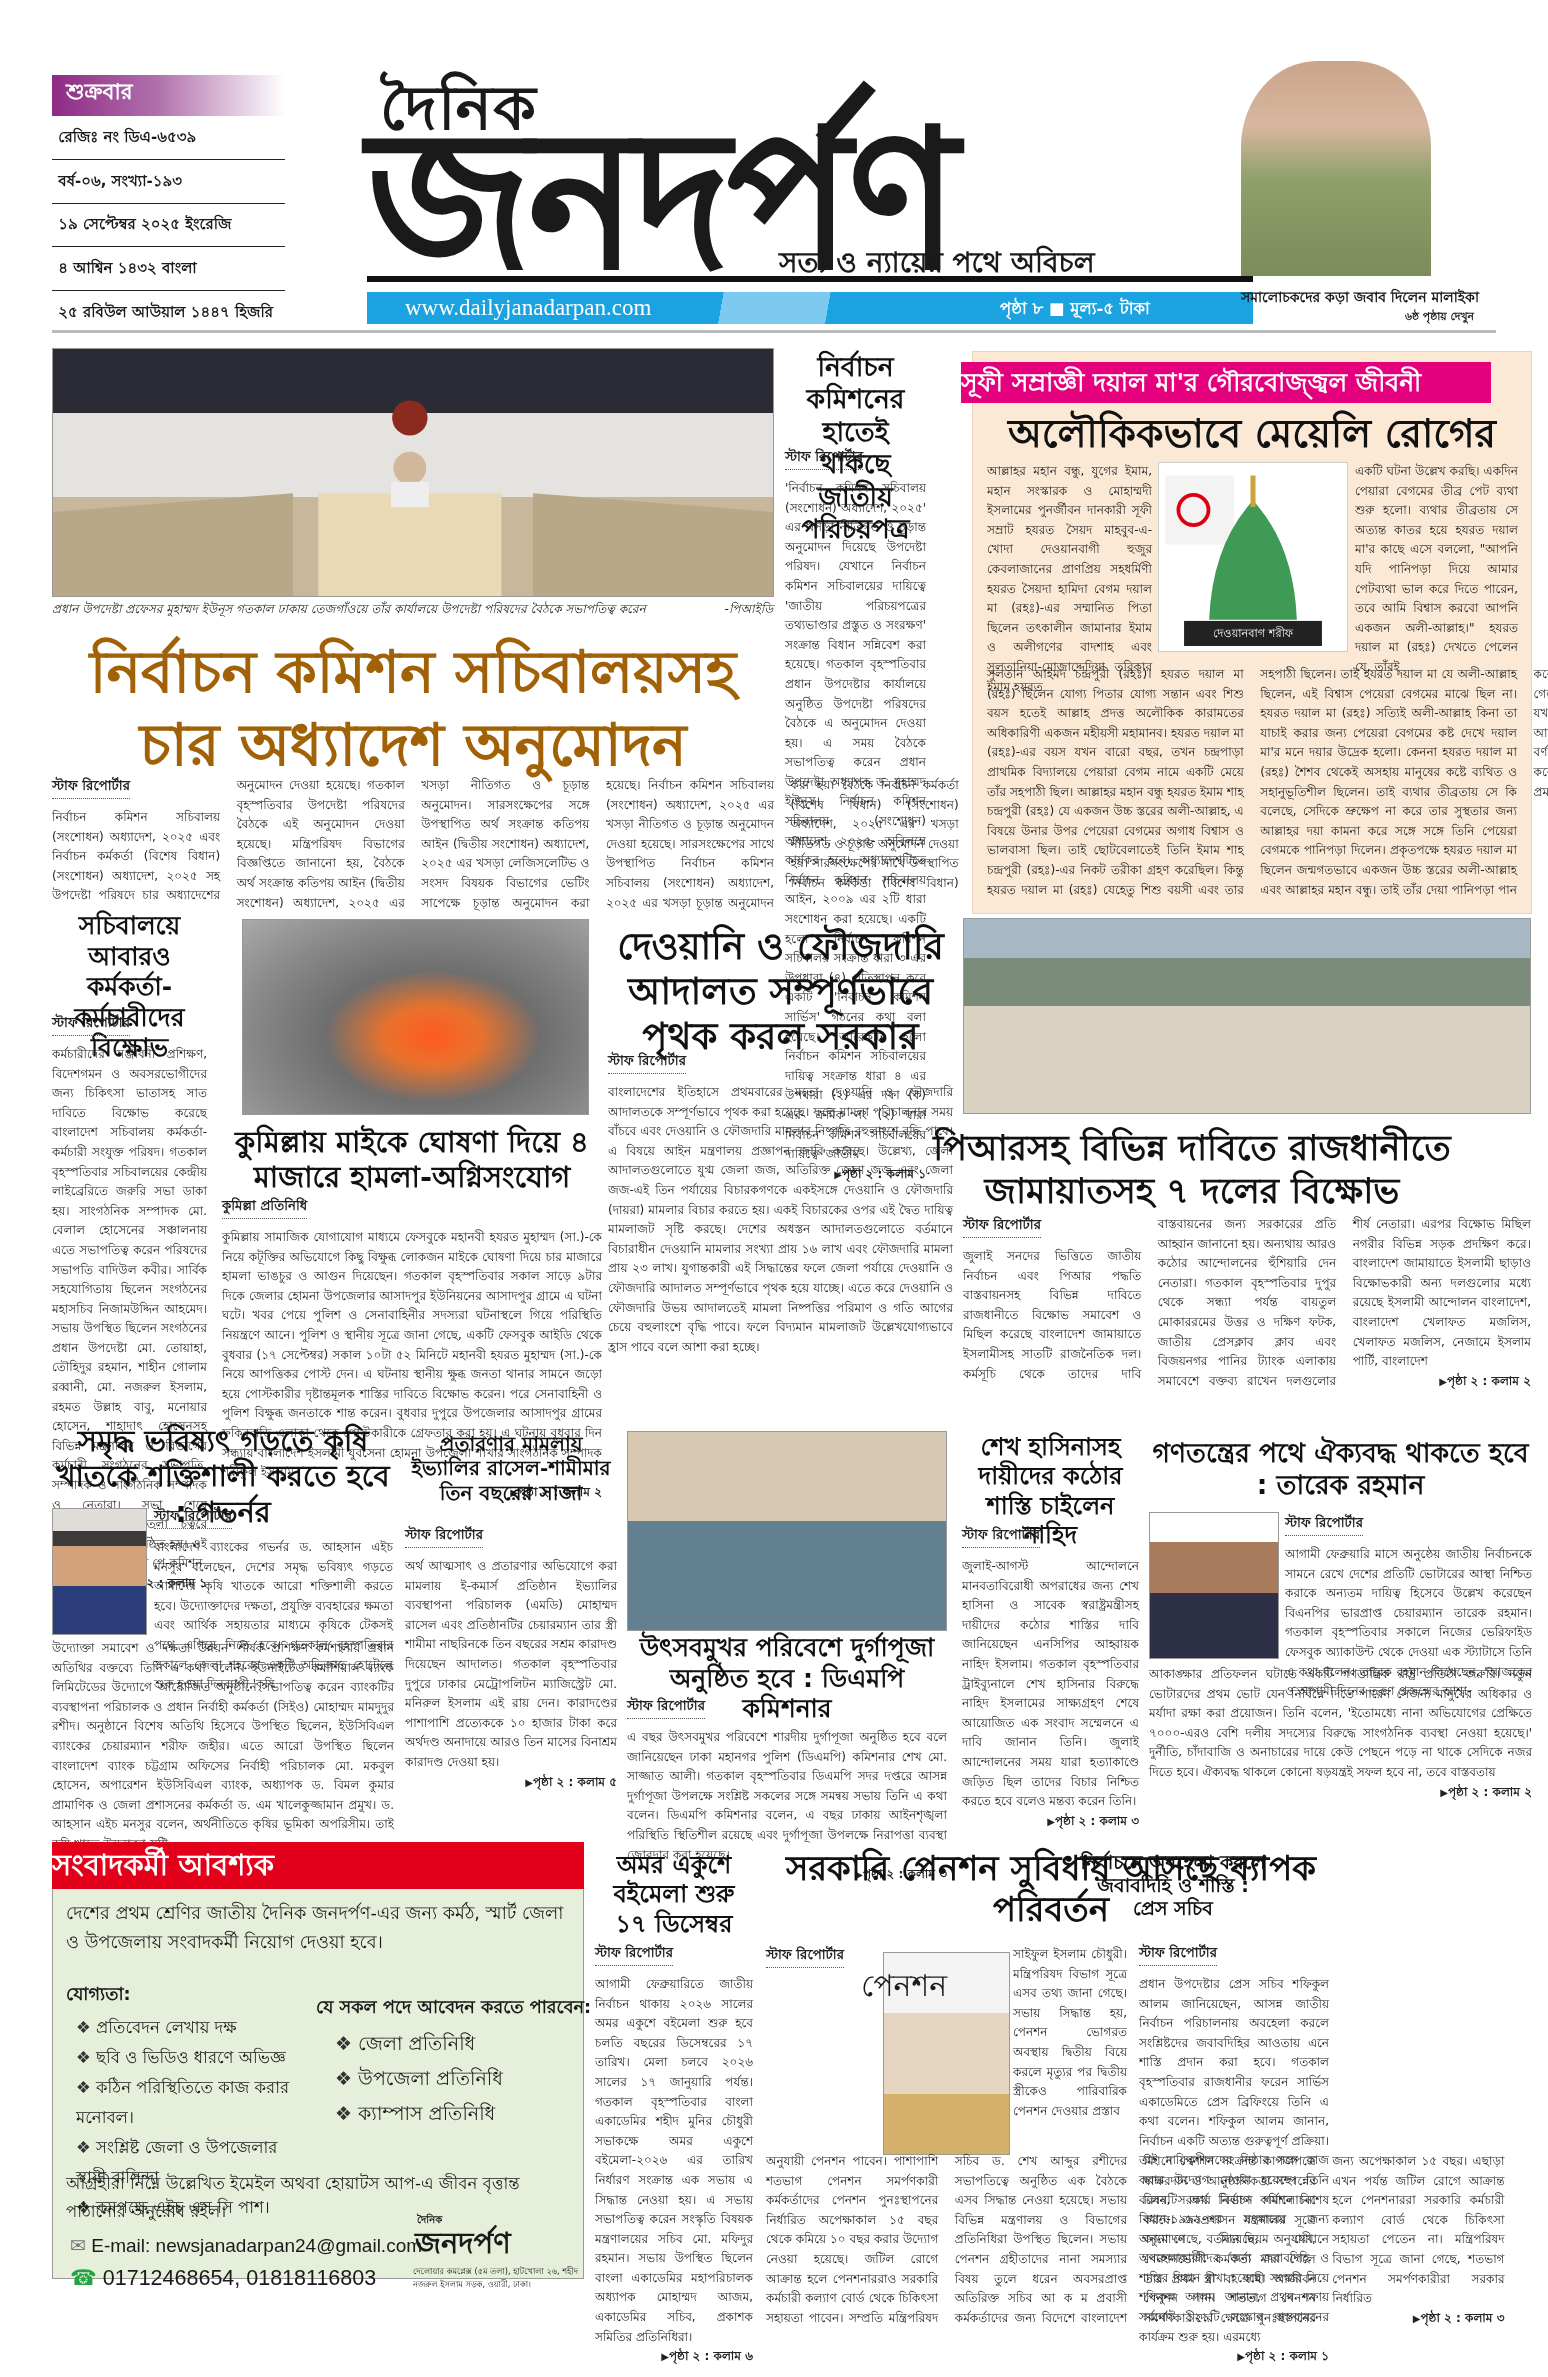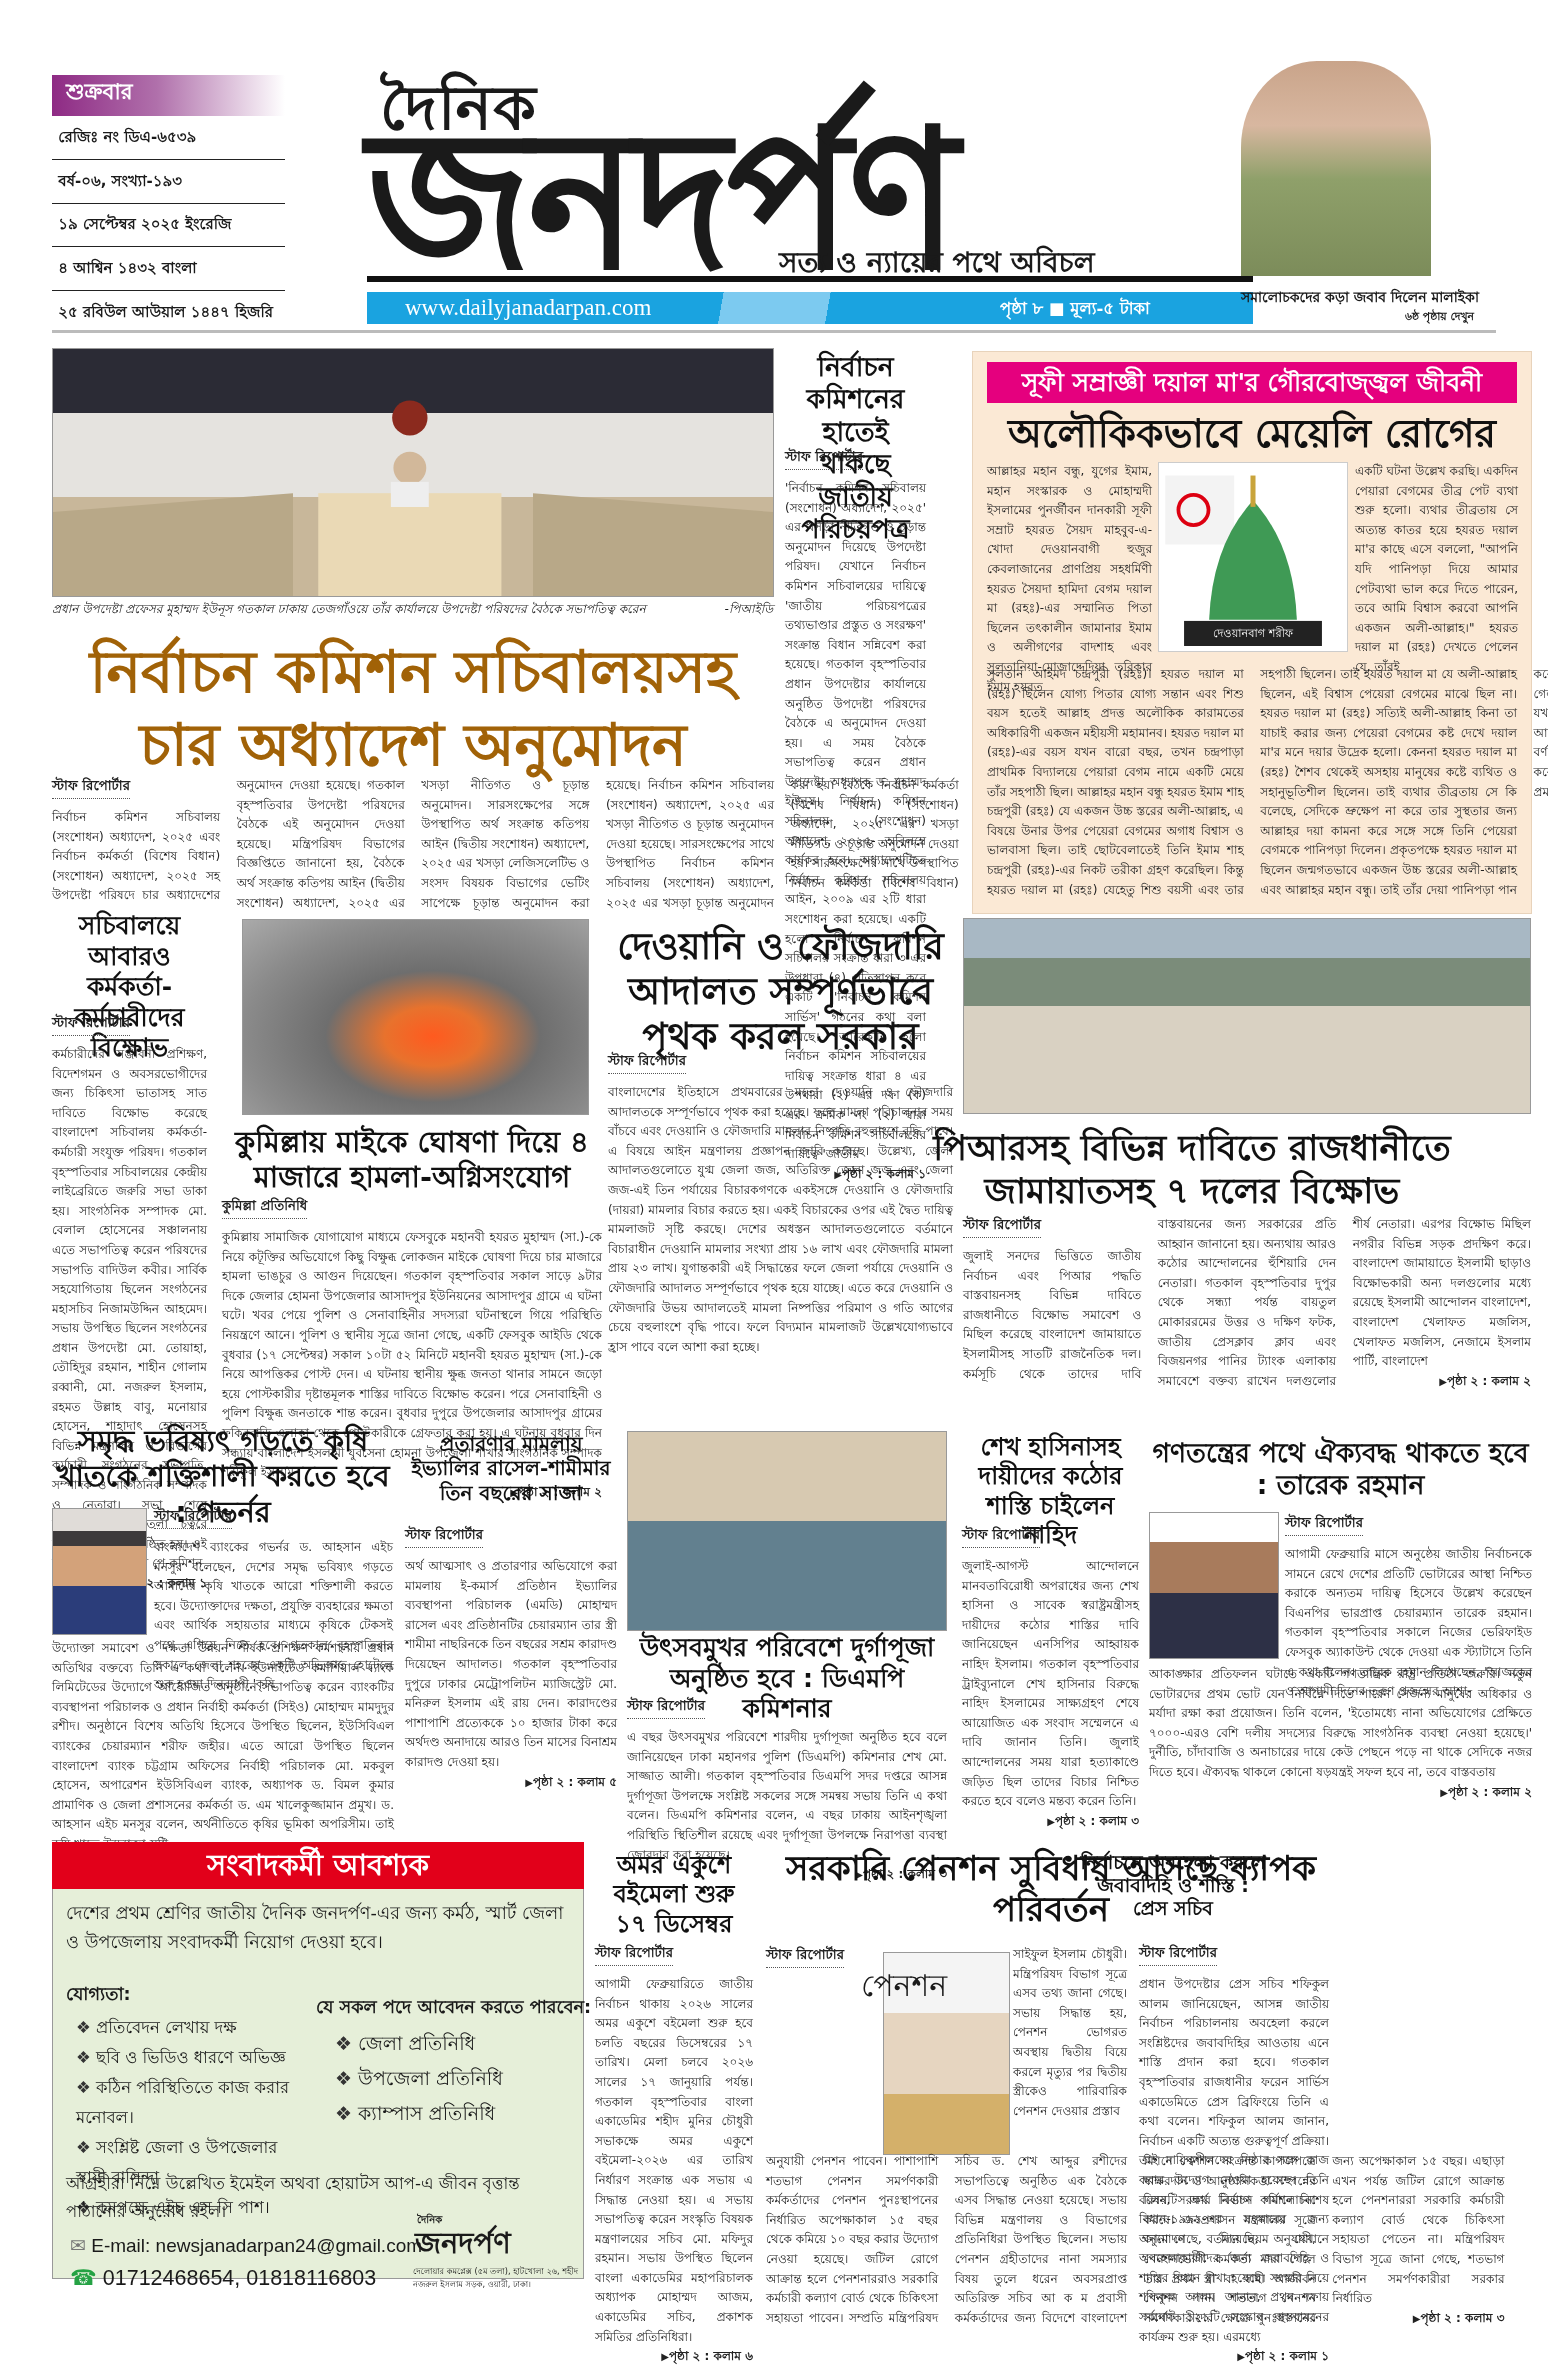--- a/index.html
+++ b/index.html
@@ -40,21 +40,21 @@
 #lead-cap-src{right:775px;top:600px;font-size:12px;font-style:italic}
 #lead-hl{left:52px;top:636px;width:722px;font-size:58px;color:#a16207;line-height:1.25}
 #lead-body{left:52px;top:776px;width:722px;height:146px}
 
 
 #ec-hl{left:785px;top:351px;width:141px;font-size:26.6px}
 #ec-body{left:785px;top:447px;width:141px;height:468px}
 
 
 #sufi-box{left:972px;top:351px;width:560px;height:563px;background:#fbe9d5;border:0.6px solid #e8d3bb}
-#sufi-banner{left:987px;top:362px;width:530px;height:41px;background:#e5007e;color:#fff;font-size:25px;font-weight:bold;text-align:center;line-height:41px}
+#sufi-banner{left:961px;top:362px;width:530px;height:41px;background:#e5007e;color:#fff;font-size:25px;font-weight:bold;text-align:left;line-height:41px}
 #sufi-hl{left:987px;top:410px;width:530px;font-size:39px}
 #sufi-c1{left:987px;top:462px;width:165px;height:203px}
 #sufi-img{left:1158px;top:462px;width:190px;height:190px;background:#fff;border:1.3px solid #ccc}
 #sufi-c3{left:1355px;top:462px;width:163px;height:203px}
 #sufi-body{left:987px;top:665px;width:530px;height:241px}
 
 
 #sect-hl{left:52px;top:911px;width:155px;font-size:25px}
 #sect-body{left:52px;top:1013px;width:155px;height:468px}
 #fire-photo{left:242px;top:919px;width:347px;height:196px;background:radial-gradient(ellipse at 55% 60%,#ff5a1f 0%,#e8722d 18%,#6e6e6e 40%,#8a8a8a 70%,#aaa 100%)}
@@ -78,21 +78,21 @@
 #dmp-body{left:627px;top:1696px;width:320px;height:139px}
 #has-hl{left:962px;top:1433px;width:177px;font-size:24px}
 #has-body{left:962px;top:1525px;width:177px;height:310px}
 #tar-hl{left:1149px;top:1437px;width:383px;font-size:26.6px}
 #tar-photo{left:1149px;top:1512px;width:130px;height:147px;background:linear-gradient(180deg,#fff 0 20%,#a87b5c 20% 55%,#2d3046 55% 100%)}
 #tar-body{left:1285px;top:1513px;width:247px;height:146px}
 #tar-body2{left:1149px;top:1665px;width:383px;height:171px}
 
 
 #ad-box{left:52px;top:1842px;width:532px;height:437px;background:#e6efd9;border:1.3px solid #999}
-#ad-banner{left:52px;top:1842px;width:532px;height:47px;background:#e2001a;color:#fff;font-size:29px;font-weight:bold;text-align:center;line-height:47px}
+#ad-banner{left:52px;top:1842px;width:532px;height:47px;background:#e2001a;color:#fff;font-size:29px;font-weight:bold;line-height:47px}
 #ad-intro{left:66px;top:1899px;width:506px;font-size:17.7px;line-height:29px}
 #ad-qual-h{left:66px;top:1981px;font-size:17.7px;font-weight:bold}
 #ad-qual{left:76px;top:2013px;width:228px;font-size:16.5px;line-height:30px;list-style:none}
 #ad-qual li::before,#ad-pos li::before{content:"\2756  ";color:#333}
 #ad-pos-h{left:316px;top:1994px;font-size:17.7px;font-weight:bold}
 #ad-pos{left:335px;top:2026px;width:228px;font-size:19px;line-height:35px;list-style:none}
 #ad-apply{left:66px;top:2170px;width:506px;font-size:16.5px;line-height:28px}
 #ad-email{left:70px;top:2234px;font-family:"Liberation Sans",sans-serif;font-size:19px}
 #ad-phone{left:70px;top:2265px;font-family:"Liberation Sans",sans-serif;font-size:21.5px}
 #ad-logo-s{left:417px;top:2212px;font-size:10px;font-weight:bold}

